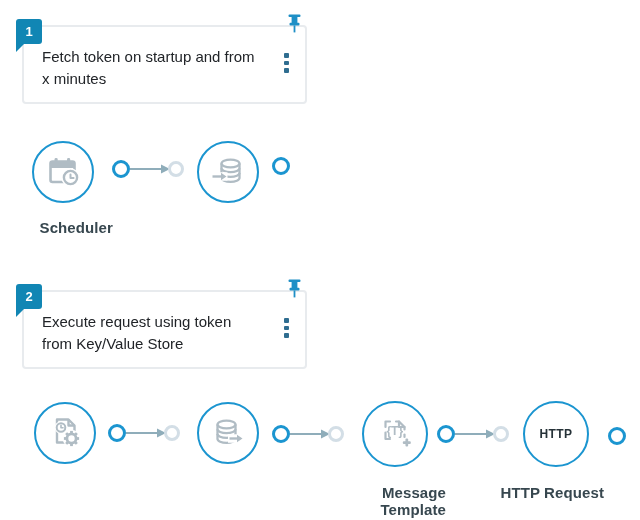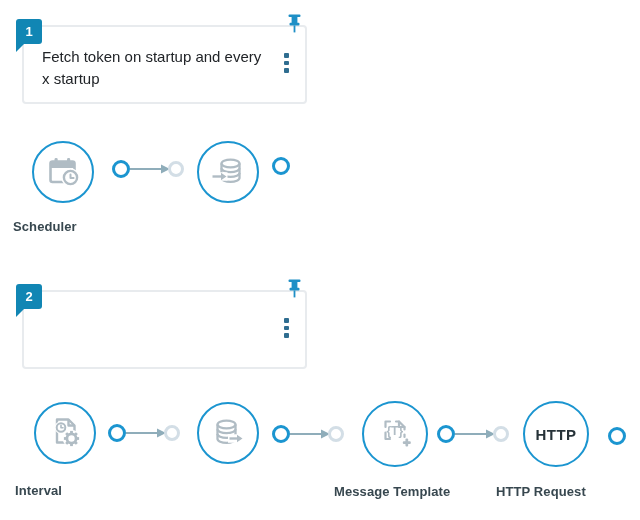--- a/index.html
+++ b/index.html
@@ -40,24 +40,24 @@
 
   
   .node {
     position:absolute; background:#ffffff; border:2.5px solid #1b95d0;
     border-radius:50%; display:flex; align-items:center; justify-content:center;
     cursor:pointer;
   }
   .n62 { width:62px; height:62px; }
   .n66 { width:66px; height:66px; }
   .node-label {
-    position:absolute; font-size:13px; font-weight:bold;
-    color:#37474f; text-align:left; letter-spacing:0.1px;
-  }
-  .http-text { font-size:15px; font-weight:bold; color:#263238; letter-spacing:0.4px; }
+    position:absolute; font-size:15px; font-weight:bold;
+    color:#37474f; text-align:right; letter-spacing:0.1px;
+  }
+  .http-text { font-size:12px; font-weight:bold; color:#263238; letter-spacing:0.4px; }
 
   
   .port { position:absolute; background:#ffffff; border-radius:50%; cursor:pointer; }
   .port-out { width:18px; height:18px; border:3px solid #1b95d0; }
   .port-in  { width:16px; height:16px; border:3px solid #d3dee6; }
   .arrow { position:absolute; }
 </style>
 </head>
 <body>
 
@@ -66,22 +66,22 @@
   <div class="note" style="left:22px; top:25px;">
     <div class="note-badge">1</div>
     <div class="note-tail"></div>
     <svg class="pin" width="15" height="19" viewBox="0 0 15 19">
       <rect x="1.5" y="0.5" width="12" height="2.6" rx="1" fill="#1e8fc6"></rect>
       <rect x="4.6" y="3" width="5.8" height="6" fill="#1e8fc6"></rect>
       <rect x="2.5" y="8.8" width="10" height="2.6" rx="1" fill="#1e8fc6"></rect>
       <rect x="6.6" y="11.4" width="1.8" height="7" fill="#1e8fc6"></rect>
     </svg>
     <div class="note-text">
-      <div>Fetch token on startup and every</div>
-      <div>x startup</div>
+      <div>Fetch token on startup and from</div>
+      <div>x minutes</div>
     </div>
     <div class="kebab">
         <i></i>
         <i></i>
         <i></i>
       </div>
   </div>
 
   <div class="node n62" style="left:32px; top:141px;">
     <svg width="34" height="34" viewBox="0 0 34 34">
@@ -119,20 +119,24 @@
 
   <div class="note" style="left:22px; top:290px;">
     <div class="note-badge">2</div>
     <div class="note-tail"></div>
     <svg class="pin" width="15" height="19" viewBox="0 0 15 19">
       <rect x="1.5" y="0.5" width="12" height="2.6" rx="1" fill="#1e8fc6"></rect>
       <rect x="4.6" y="3" width="5.8" height="6" fill="#1e8fc6"></rect>
       <rect x="2.5" y="8.8" width="10" height="2.6" rx="1" fill="#1e8fc6"></rect>
       <rect x="6.6" y="11.4" width="1.8" height="7" fill="#1e8fc6"></rect>
     </svg>
+    <div class="note-text">
+      <div>Execute request using token</div>
+      <div>from Key/Value Store</div>
+    </div>
     <div class="kebab">
         <i></i>
         <i></i>
         <i></i>
       </div>
   </div>
 
   <div class="node n62" style="left:34px; top:402px;">
     <svg width="34" height="34" viewBox="0 0 34 34">
       <path d="M9 3.5 H20.5 L26.5 9.5 V26.5 H9 Z" fill="none" stroke="#b0bcc4" stroke-width="2.4" stroke-linejoin="round"></path>
@@ -149,21 +153,20 @@
           <rect x="-1.4" y="-7.6" width="2.8" height="3.4" transform="rotate(90)"></rect>
           <rect x="-1.4" y="-7.6" width="2.8" height="3.4" transform="rotate(135)"></rect>
           <rect x="-1.4" y="-7.6" width="2.8" height="3.4" transform="rotate(180)"></rect>
           <rect x="-1.4" y="-7.6" width="2.8" height="3.4" transform="rotate(225)"></rect>
           <rect x="-1.4" y="-7.6" width="2.8" height="3.4" transform="rotate(270)"></rect>
           <rect x="-1.4" y="-7.6" width="2.8" height="3.4" transform="rotate(315)"></rect>
         </g>
       </g>
     </svg>
   </div>
-  <div class="node-label" style="left:15px; top:483px; width:100px;">Interval</div>
 
   <div class="port port-out" style="left:108px; top:424px;"></div>
   <svg class="arrow" style="left:126px; top:427px;" width="40" height="12" viewBox="0 0 40 12">
     <line x1="0" y1="6" x2="31" y2="6" stroke="#8fadba" stroke-width="2"></line>
     <polygon points="31,1.5 40,6 31,10.5" fill="#8fadba"></polygon>
   </svg>
   <div class="port port-in" style="left:164px; top:425px;"></div>
 
   <div class="node n62" style="left:197px; top:402px;">
     <svg width="34" height="34" viewBox="0 0 34 34">
@@ -191,29 +194,29 @@
         <path d="M8.5 16.5 V23 H13"></path>
         <path d="M19 5.5 H22 L27.5 11 V13.5"></path>
         <path d="M22 5.5 V11 H27.5"></path>
         <path d="M27.5 18.5 V21"></path>
       </g>
       <text x="17.8" y="18.8" text-anchor="middle" font-size="12" font-weight="bold" fill="#b0bcc4" font-family="Liberation Sans, sans-serif">{T}</text>
       <rect x="25.8" y="25.2" width="8" height="2.7" rx="1" fill="#b0bcc4"></rect>
       <rect x="28.45" y="22.55" width="2.7" height="8" rx="1" fill="#b0bcc4"></rect>
     </svg>
   </div>
-  <div class="node-label" style="left:334px; top:484px; width:120px;">Message Template</div>
+  <div class="node-label" style="left:326px; top:484px; width:120px;">Message Template</div>
 
   <div class="port port-out" style="left:437px; top:425px;"></div>
   <svg class="arrow" style="left:455px; top:428px;" width="40" height="12" viewBox="0 0 40 12">
     <line x1="0" y1="6" x2="31" y2="6" stroke="#8fadba" stroke-width="2"></line>
     <polygon points="31,1.5 40,6 31,10.5" fill="#8fadba"></polygon>
   </svg>
   <div class="port port-in" style="left:493px; top:426px;"></div>
 
   <div class="node n66" style="left:523px; top:401px;">
     <div class="http-text">HTTP</div>
   </div>
-  <div class="node-label" style="left:496px; top:484px; width:120px;">HTTP Request</div>
+  <div class="node-label" style="left:484px; top:484px; width:120px;">HTTP Request</div>
 
   <div class="port port-out" style="left:608px; top:427px;"></div>
 
 </div>
 
 </body></html>

